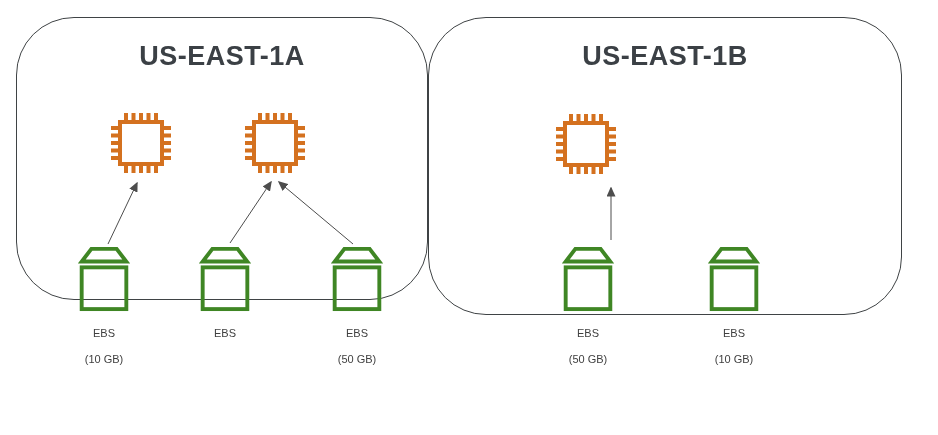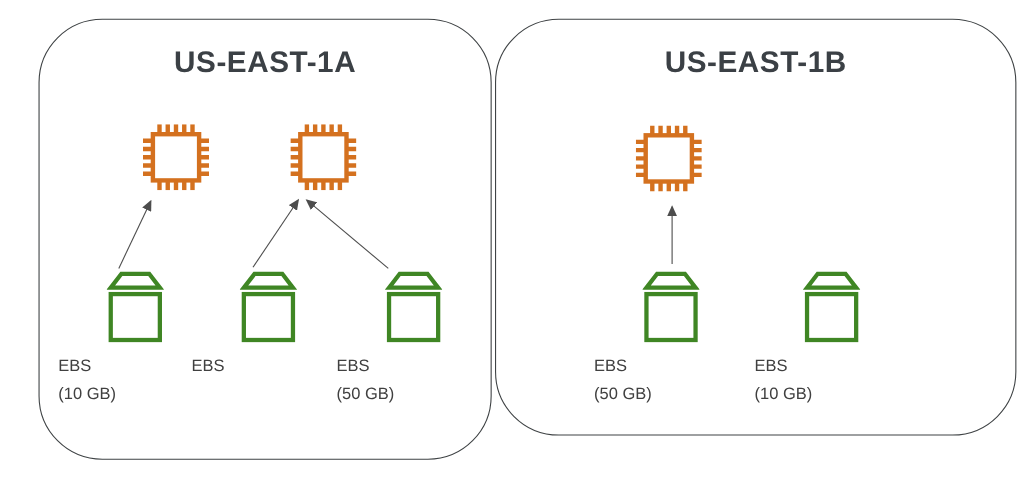--- a/index.html
+++ b/index.html
@@ -20,22 +20,22 @@
     width:938px;height:435px;
     background:#ffffff;
     overflow:hidden;
   }
   .zone{
     position:absolute;
     border:1.6px solid var(--border);
     border-radius:58px;
     background:#ffffff;
   }
-  .zone-a{left:16px;top:17px;width:412px;height:401px;margin-left:19px;}
-  .zone-b{left:450px;top:17px;width:474px;height:379px;}
+  .zone-a{left:16px;top:17px;width:412px;height:283px;}
+  .zone-b{left:428px;top:17px;width:474px;height:298px;}
   .zone-title{
     position:absolute;
     left:0;right:0;
     top:23px;
     text-align:center;
     font-size:27px;
     font-weight:bold;
     color:var(--title);
     letter-spacing:0.5px;
   }
@@ -47,21 +47,22 @@
   .chip .stroke{stroke:var(--orange);fill:none;}
   .ebs{
     position:absolute;
     width:52px;height:66px;
   }
   .ebs svg{display:block;width:100%;height:100%;}
   .ebs .stroke{stroke:var(--green);fill:none;}
   .ebs-label{
     position:absolute;
     width:140px;
-    font-size:15px;
+    text-align:center;
+    font-size:11px;
     line-height:26px;
     color:var(--text);
   }
   .ebs-label span{display:block;}
   .arrow-layer{
     position:absolute;
     left:0;top:0;width:938px;height:435px;
     pointer-events:none;
   }
   .arrow-layer line{stroke:var(--arrow);stroke-width:1;}

